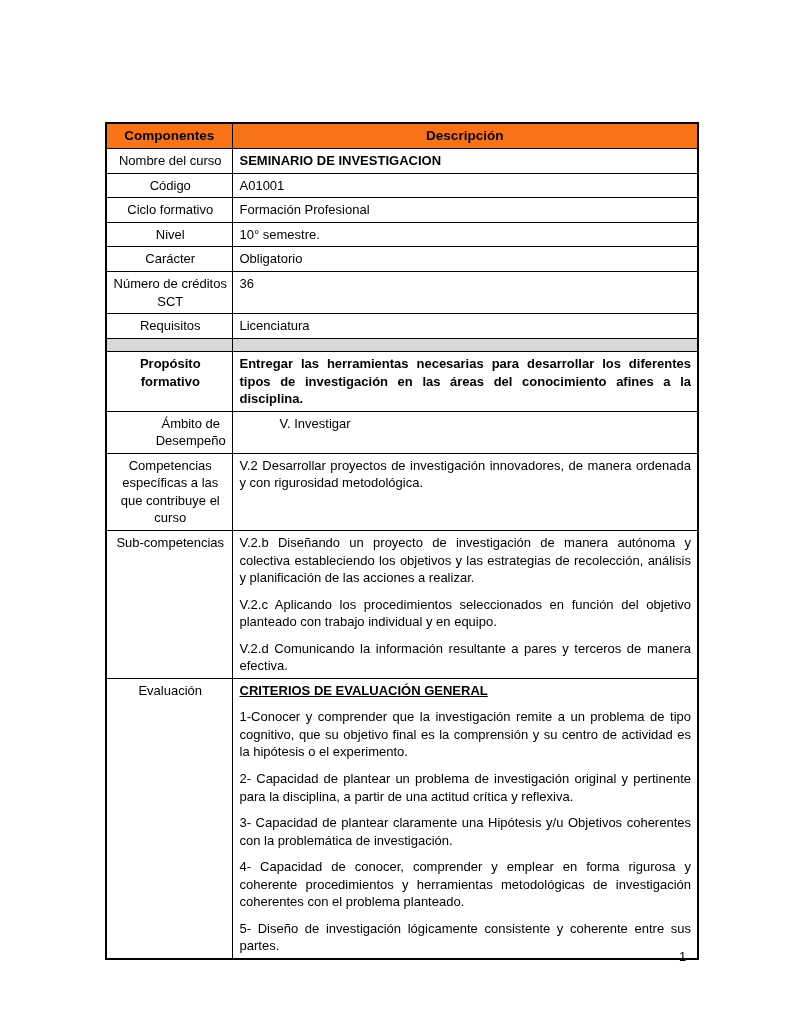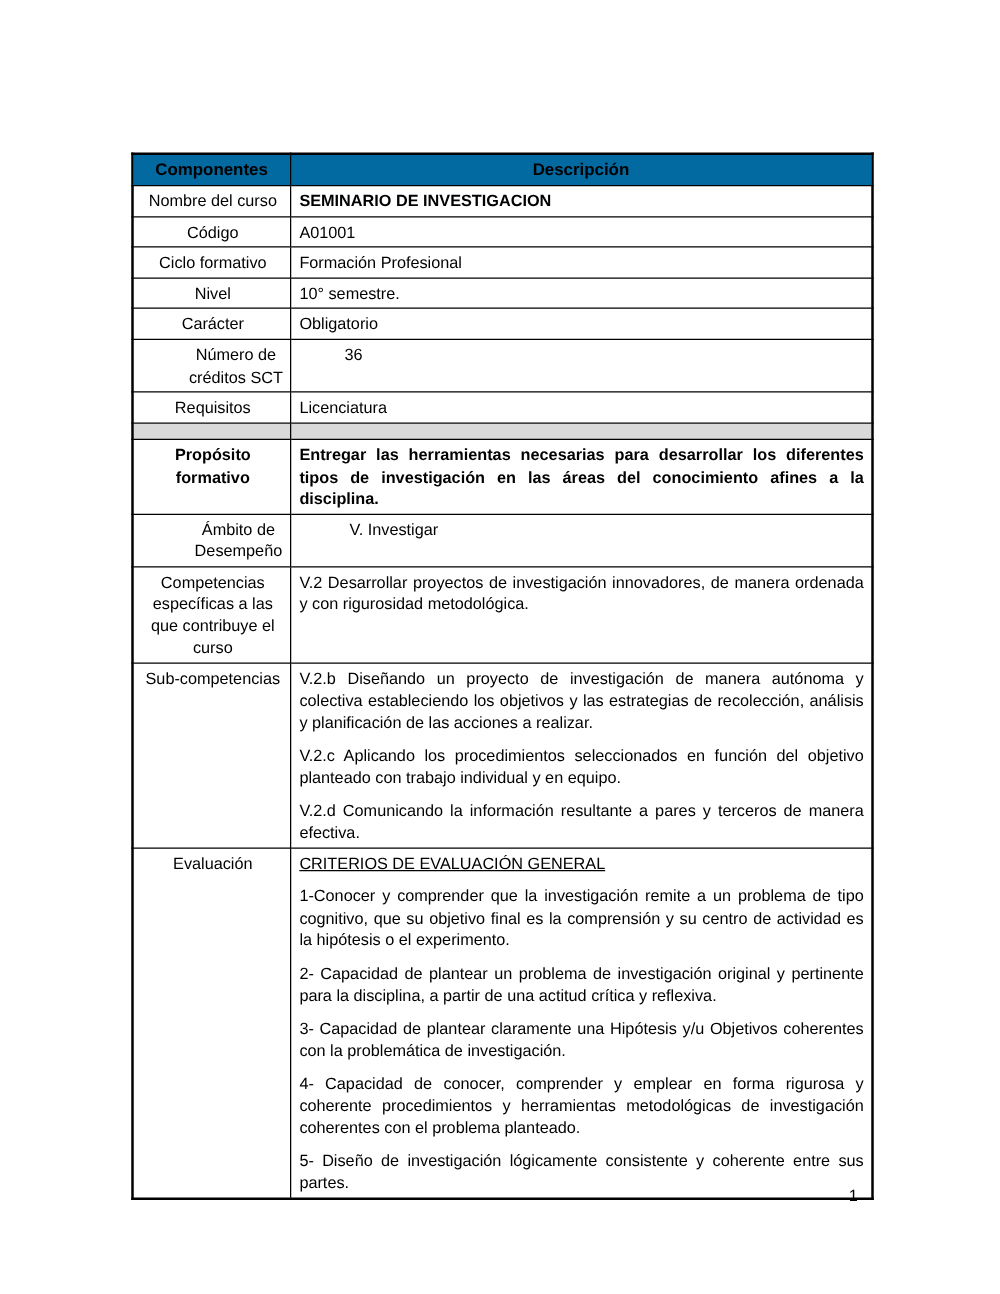--- a/index.html
+++ b/index.html
@@ -29,21 +29,21 @@
   .course-table td {
     border: 1px solid #000000;
     vertical-align: top;
     box-sizing: border-box;
     overflow: hidden;
   }
   .col-components { width: 126px; }
   .col-description { width: 466px; }
 
   .header-cell {
-    background: #0369a1;
+    background: #f97316;
     font-weight: 700;
     font-size: 13.5px;
     text-align: center;
     padding: 3px 0;
   }
   .label-cell {
     padding: 3px 4px 3px 6px;
     text-align: center;
   }
   .value-cell {
@@ -53,29 +53,29 @@
   }
   .bold-value { font-weight: 700; }
 
   .para {
     margin: 0 0 9px 0;
     text-align: justify;
   }
   .para:last-child { margin-bottom: 0; }
   .criteria-heading {
     margin: 0 0 9px 0;
-    font-weight: 400;
+    font-weight: 700;
     text-decoration: underline;
   }
 
   tr.h-header  td { height: 23px; }
   tr.h-simple  td { height: 23px; }
   tr.h-nivel   td { height: 24px; }
   tr.h-caracter td { height: 24px; }
-  tr.h-creditos td { height: 40px; padding-left: 43px; }
+  tr.h-creditos td { height: 40px; }
   tr.h-requisitos td { height: 25px; }
   tr.spacer-row td {
     height: 13px;
     background: #d9d9d9;
     padding: 0;
     line-height: 0;
   }
   tr.h-proposito td { height: 45px; font-weight: bold; }
   tr.h-ambito    td { height: 39px; padding-left: 47px; }
   tr.h-competencias td { height: 68px; }

